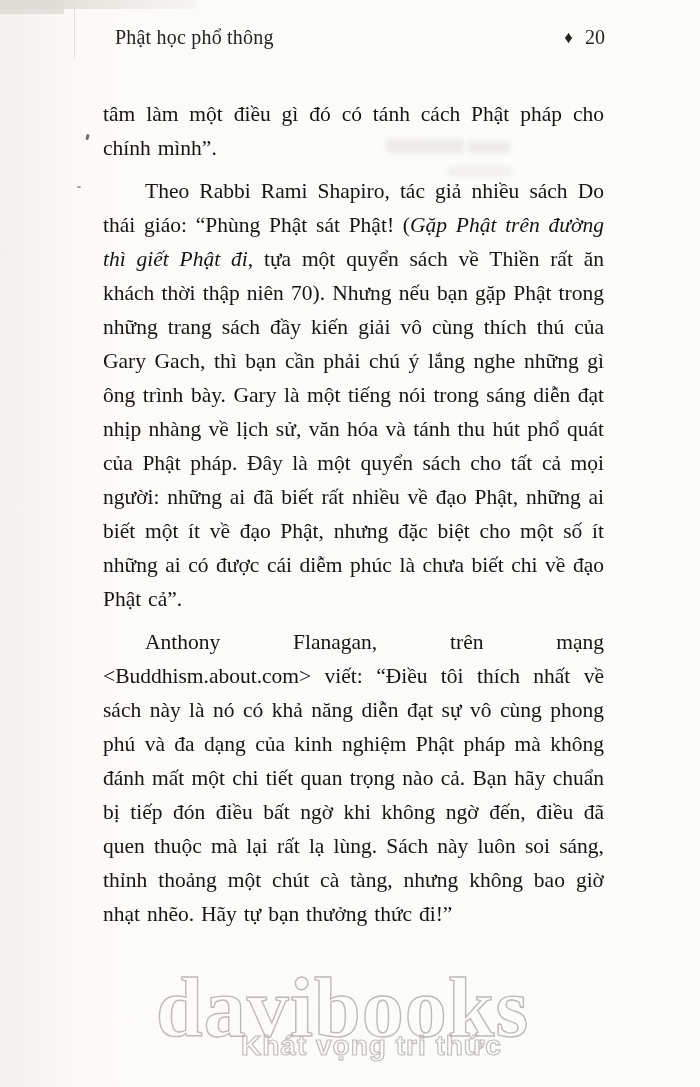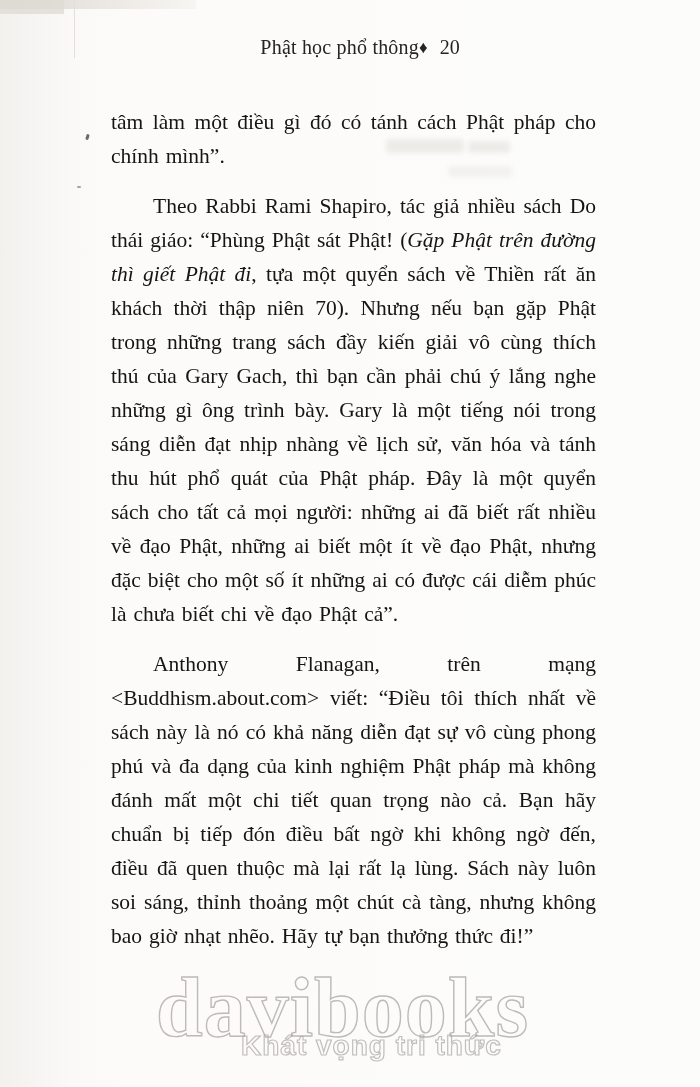--- a/index.html
+++ b/index.html
@@ -33,36 +33,36 @@
   .speck2 { position: absolute; left: 77px; top: 186px; width: 4px; height: 2px;
     background: #a9a49d; border-radius: 1px; }
   .ghost { position: absolute; background: #dcd8d2; opacity: .45;
     filter: blur(2.5px); border-radius: 3px; }
   .ghost1 { left: 386px; top: 139px; width: 78px; height: 14px; }
   .ghost2 { left: 468px; top: 141px; width: 42px; height: 12px; }
   .ghost3 { left: 448px; top: 166px; width: 64px; height: 11px; opacity: .3; }
 
   
   .header {
-    position: absolute; left: 115px; top: 36px; width: 490px;
-    display: flex; justify-content: center; align-items: baseline;
+    position: absolute; left: 115px; top: 26px; width: 490px;
+    display: flex; justify-content: space-between; align-items: baseline;
     font-size: 20px; color: #262422;
   }
   .header .title { letter-spacing: .2px; }
   .pageno { display: flex; align-items: baseline; gap: 12px; }
   .pageno .diamond { font-size: 17px; position: relative; top: -1px; }
 
   
   .content {
     position: absolute; left: 95px; top: 89px; width: 517px;
     font-size: 21.5px; line-height: 34px;
     text-align: justify; color: #171513;
     word-spacing: 1.5px;
   }
-  .content p { margin: 16px; }
+  .content p { margin: 8px; }
   .content p + p { margin-top: 9px; }
   .content p.indent { text-indent: 42px; }
   .content em { font-style: italic; }
 
   
   .watermark { position: absolute; pointer-events: none; color: #cfccc6; }
   @supports (-webkit-text-stroke: 1px #000) {
     .watermark { color: transparent; -webkit-text-stroke: 1.4px #aaa59e; }
   }
   .wm-brand {

